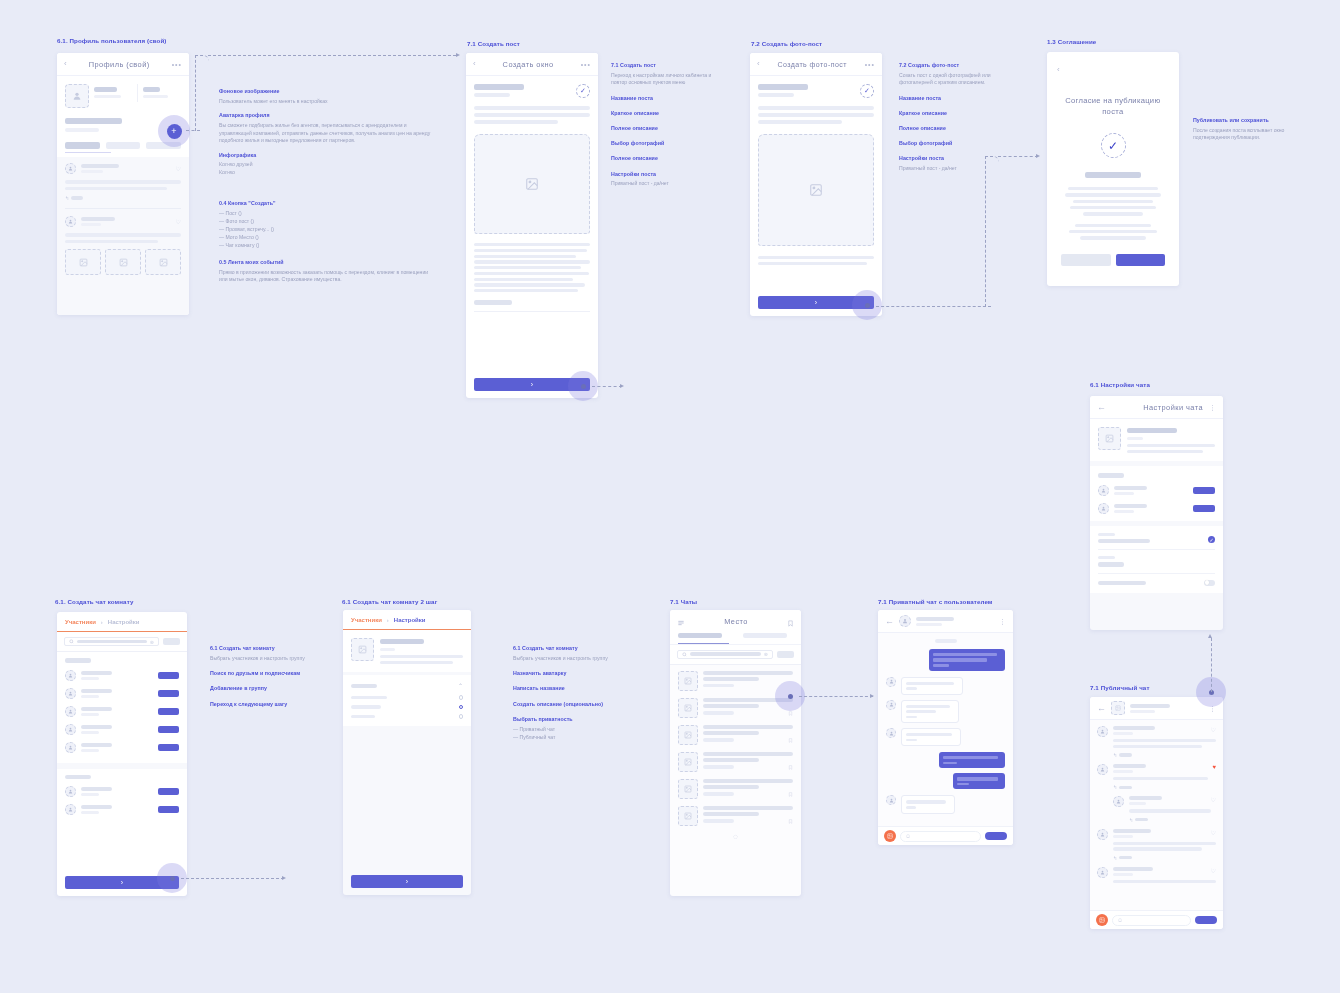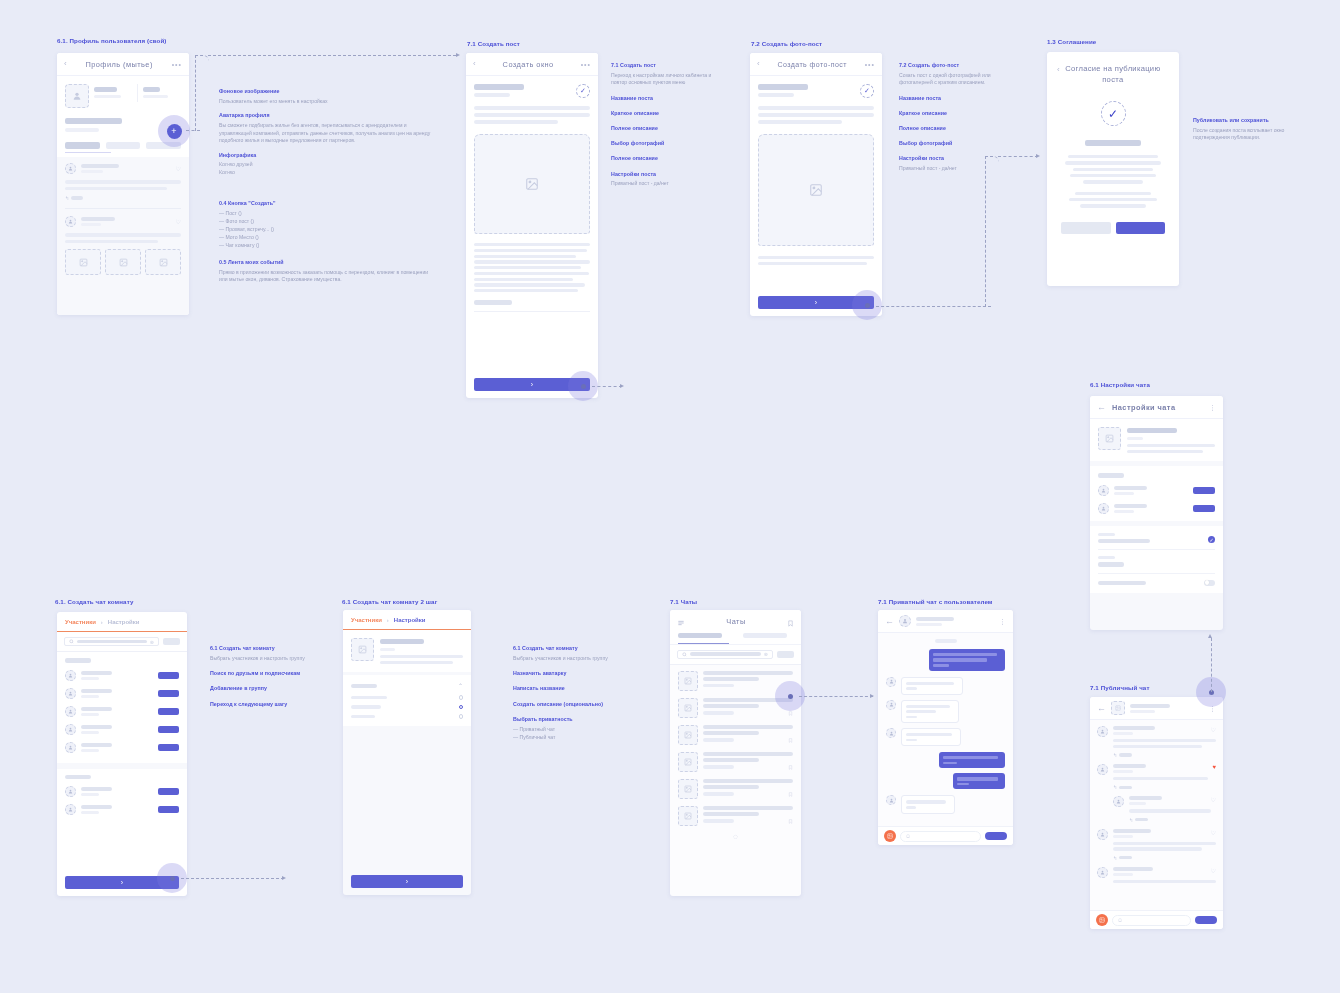--- a/index.html
+++ b/index.html
@@ -160,21 +160,21 @@
   <div class="sec-title" style="left:1090px;top:381px;">6.1 Настройки чата</div>
   <div class="sec-title" style="left:55px;top:598px;">6.1. Создать чат комнату</div>
   <div class="sec-title" style="left:342px;top:598px;">6.1 Создать чат комнату 2 шаг</div>
   <div class="sec-title" style="left:670px;top:598px;">7.1 Чаты</div>
   <div class="sec-title" style="left:878px;top:598px;">7.1 Приватный чат с пользователем</div>
   <div class="sec-title" style="left:1090px;top:684px;">7.1 Публичный чат</div>
 
   <div class="phone" style="left:57px;top:53px;width:132px;height:262px;">
     <div class="ph-head">
       <span class="ic">‹</span>
-      <span class="ph-title">Профиль (мытье)</span>
+      <span class="ph-title">Профиль (свой)</span>
       <span class="ic dots">•••</span>
     </div>
 
     <div style="padding:8px 8px 0;">
       <div class="row" style="align-items:flex-start;">
         <div class="imgbox" style="width:24px;height:24px;border-radius:4px;">
           <svg width="10" height="10" viewBox="0 0 24 24" fill="currentColor">
               <circle cx="12" cy="8" r="4"></circle>
               <path d="M4 21c0-4.4 3.6-8 8-8s8 3.6 8 8z"></path>
             </svg>
@@ -393,21 +393,21 @@
     <h4 class="sp">Краткое описание</h4>
     <h4 class="sp">Полное описание</h4>
     <h4 class="sp">Выбор фотографий</h4>
     <h4 class="sp">Настройки поста</h4>
     <p>Приватный пост - да/нет</p>
   </div>
 
   <div class="phone" style="left:1047px;top:52px;width:132px;height:234px;">
     <div style="display:flex;align-items:flex-start;padding:12px 10px 0;gap:5px;">
       <span class="ic" style="margin-top:2px;">‹</span>
-      <span style="flex:1;text-align:center;color:#7b81ab;font-size:7.6px;letter-spacing:.3px;line-height:1.4;padding-right:8px;">Согласие на публикацию поста</span>
+      <span style="flex:1;text-align:center;color:#7b81ab;font-size:7.6px;letter-spacing:.3px;line-height:1.4;padding-right:8px;margin-top:32px;">Согласие на публикацию поста</span>
     </div>
     <div style="display:flex;justify-content:center;margin-top:16px;">
       <div style="width:25px;height:25px;border-radius:50%;border:1.2px dashed #a8afd8;display:flex;align-items:center;justify-content:center;color:#3f45c9;font-size:12px;">✓</div>
     </div>
     <div style="padding:0 14px;margin-top:14px;">
       <div class="bar dk" style="width:56px;height:5.5px;margin:0 auto 9px;"></div>
       <div class="bar lt" style="width:86%;height:3.4px;margin:0 auto 3px;"></div>
       <div class="bar lt" style="width:92%;height:3.4px;margin:0 auto 3px;"></div>
       <div class="bar lt" style="width:76%;height:3.4px;margin:0 auto 3px;"></div>
       <div class="bar lt" style="width:82%;height:3.4px;margin:0 auto 3px;"></div>
@@ -621,21 +621,21 @@
     </div>
   </div>
 
   <div class="phone" style="left:670px;top:610px;width:131px;height:286px;background:#fcfcfe;">
     <div class="ph-head" style="border-bottom:none;">
       <span>
         <svg width="8" height="8" viewBox="0 0 24 24" stroke="#b4bad4" stroke-width="2.4">
             <path d="M4 7h16M4 12h16M4 17h10"></path>
           </svg>
       </span>
-      <span class="ph-title">Чаты</span>
+      <span class="ph-title">Место</span>
       <span>
         <svg width="7" height="7" viewBox="0 0 24 24" fill="none" stroke="#b4bad4" stroke-width="2">
             <path d="M6 3h12v18l-6-5-6 5z"></path>
           </svg>
       </span>
     </div>
     <div style="display:flex;gap:0;padding:0 8px;background:#fff;">
       <div style="flex:1;padding-bottom:5px;border-bottom:1.2px solid #8e93d8;">
         <div class="bar dk" style="width:44px;height:4.5px;"></div>
       </div>
@@ -869,21 +869,21 @@
       <div style="flex:1;height:11px;border:1px solid #ecf0f7;border-radius:6px;display:flex;align-items:center;padding:0 4px;">
         <span style="color:#ccd2e4;font-size:6px;">☺</span>
       </div>
       <div class="btn-primary" style="width:22px;height:8px;border-radius:4px;"></div>
     </div>
   </div>
 
   <div class="phone" style="left:1090px;top:396px;width:133px;height:234px;background:#f7f8fc;">
     <div class="ph-head" style="gap:6px;">
       <span class="ic" style="font-size:9px;">←</span>
-      <span class="ph-title" style="text-align:left;font-weight:bold;">Настройки чата</span>
+      <span class="ph-title" style="text-align:right;">Настройки чата</span>
       <span class="ic" style="font-size:7px;letter-spacing:0;">⋮</span>
     </div>
     <div style="background:#fff;padding:8px;display:flex;gap:6px;align-items:flex-start;">
       <div class="imgbox" style="width:23px;height:23px;">
         <svg width="9" height="9" viewBox="0 0 24 24" fill="none" stroke="currentColor" stroke-width="2">
             <rect x="3" y="3" width="18" height="18" rx="2"></rect>
             <circle cx="8.5" cy="8.5" r="1.5" fill="currentColor"></circle>
             <path d="M21 15l-5-5L5 21"></path>
           </svg>
       </div>

